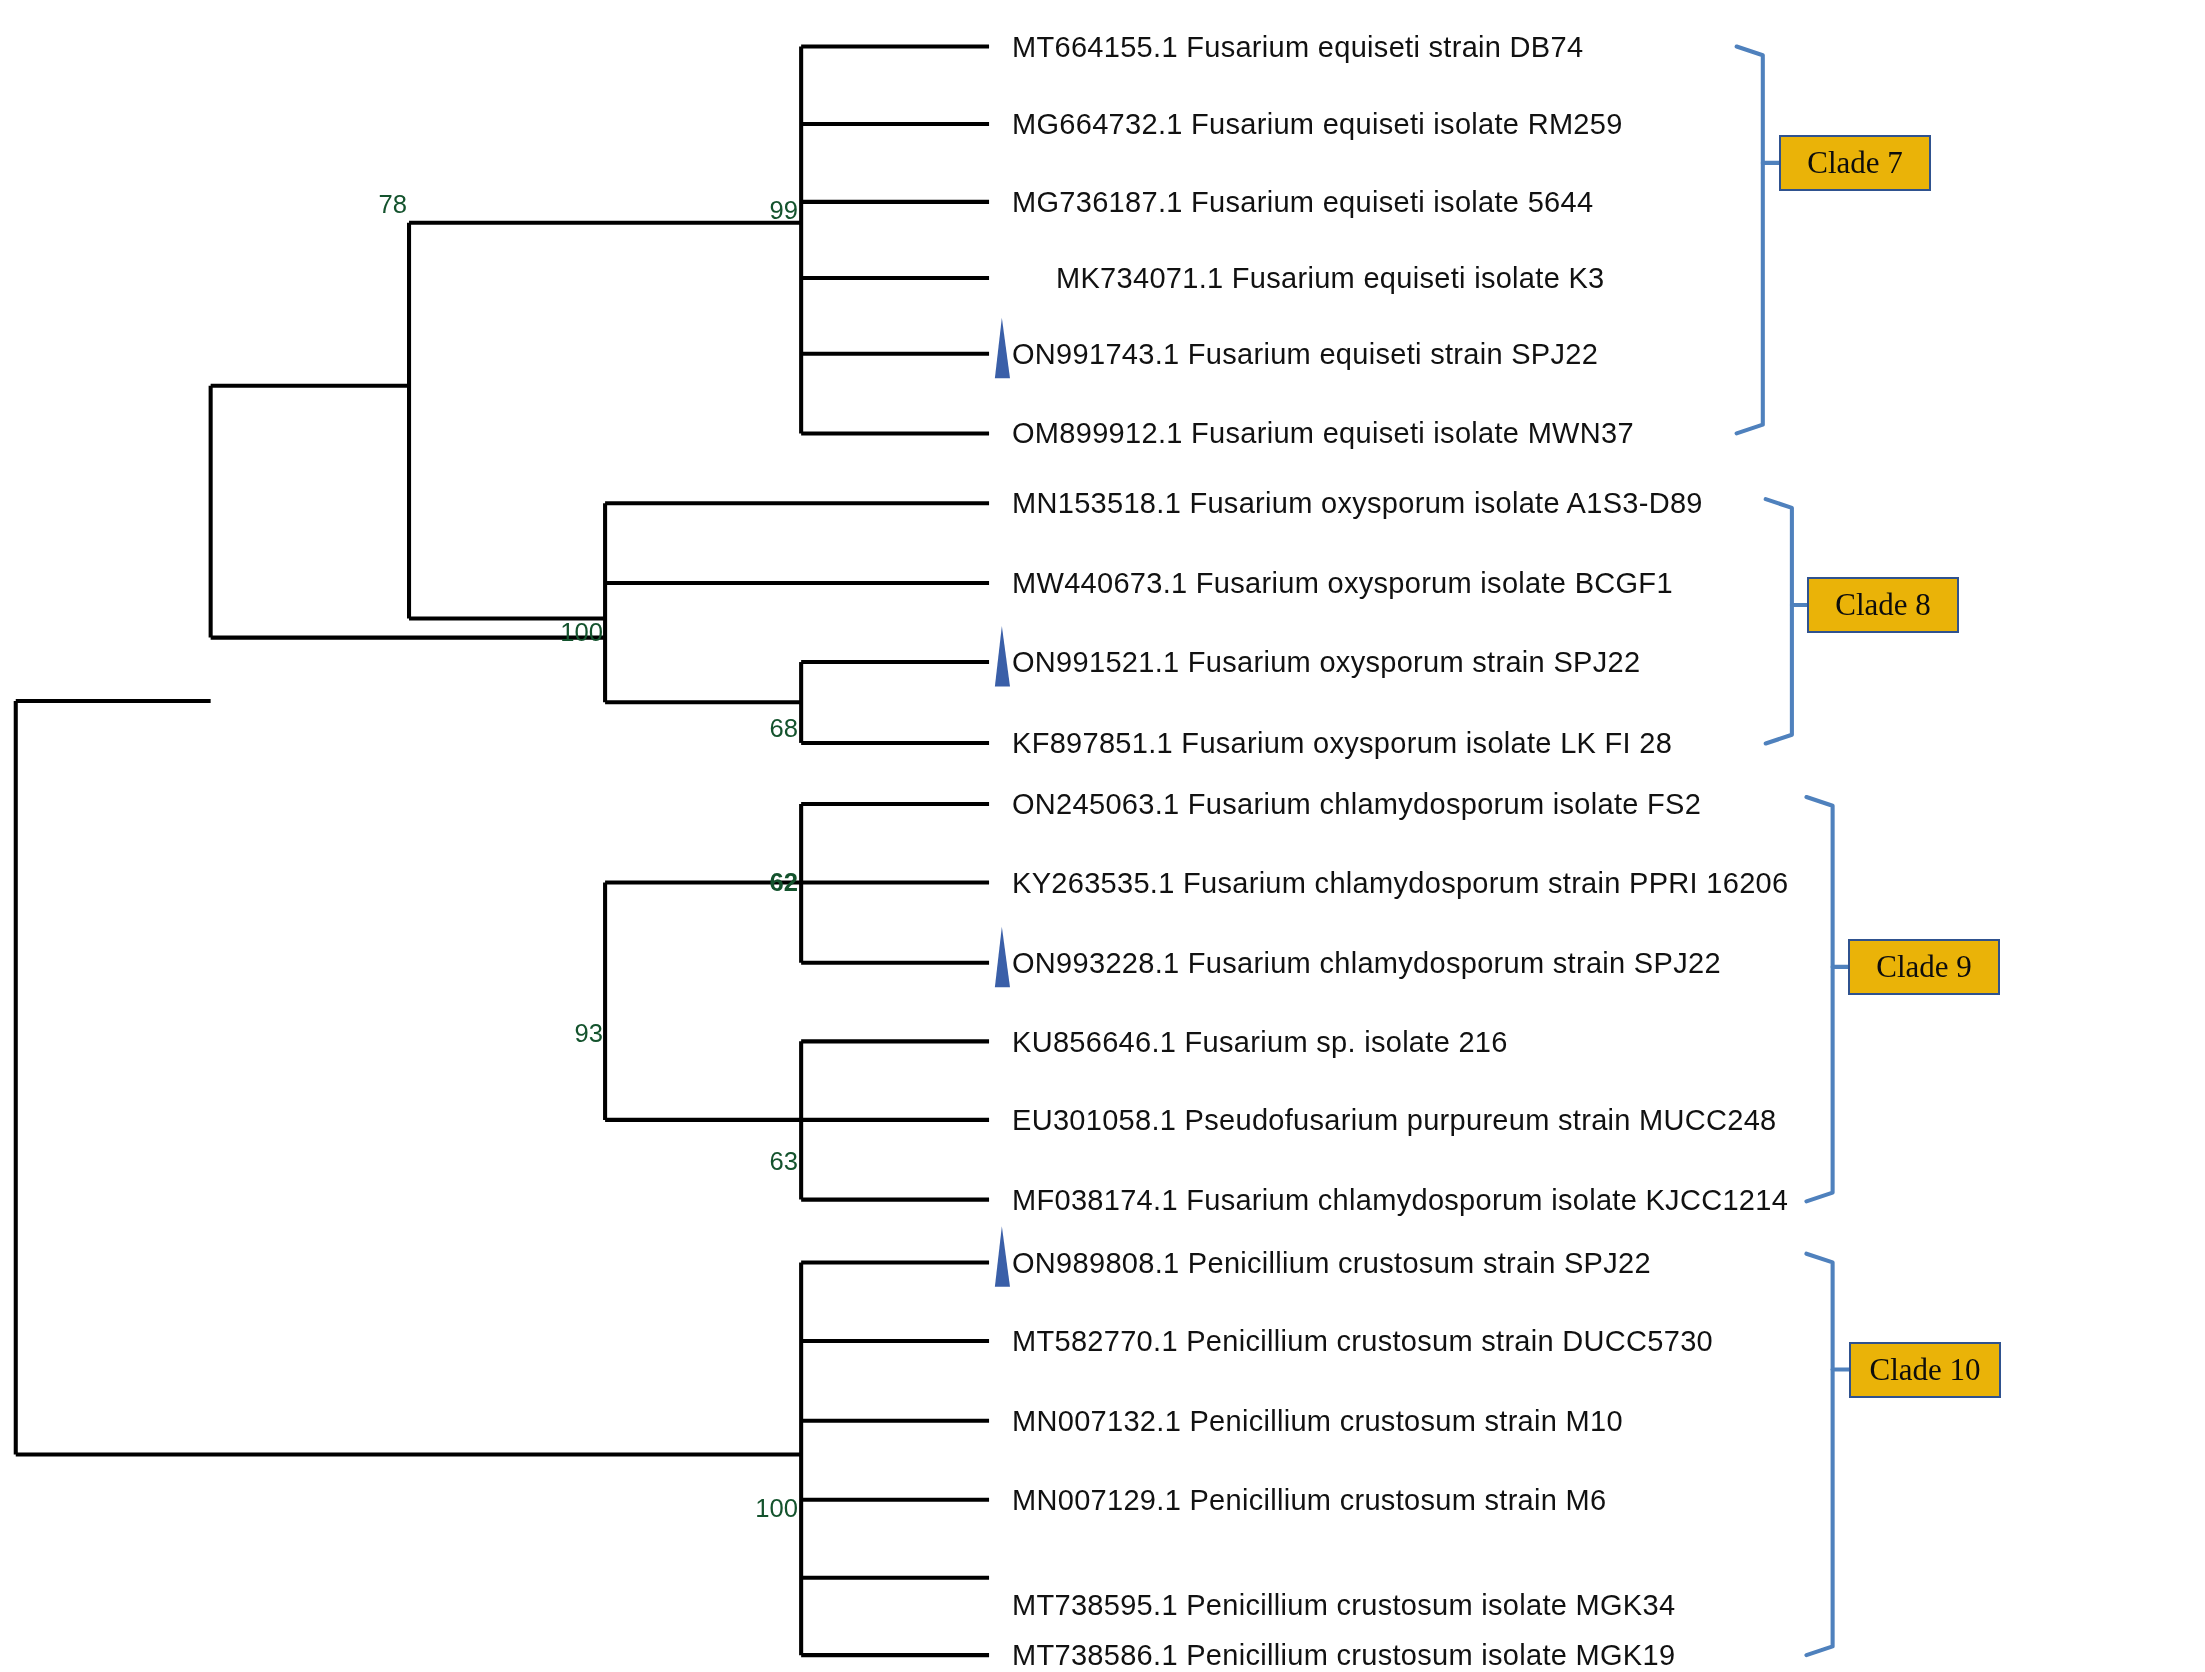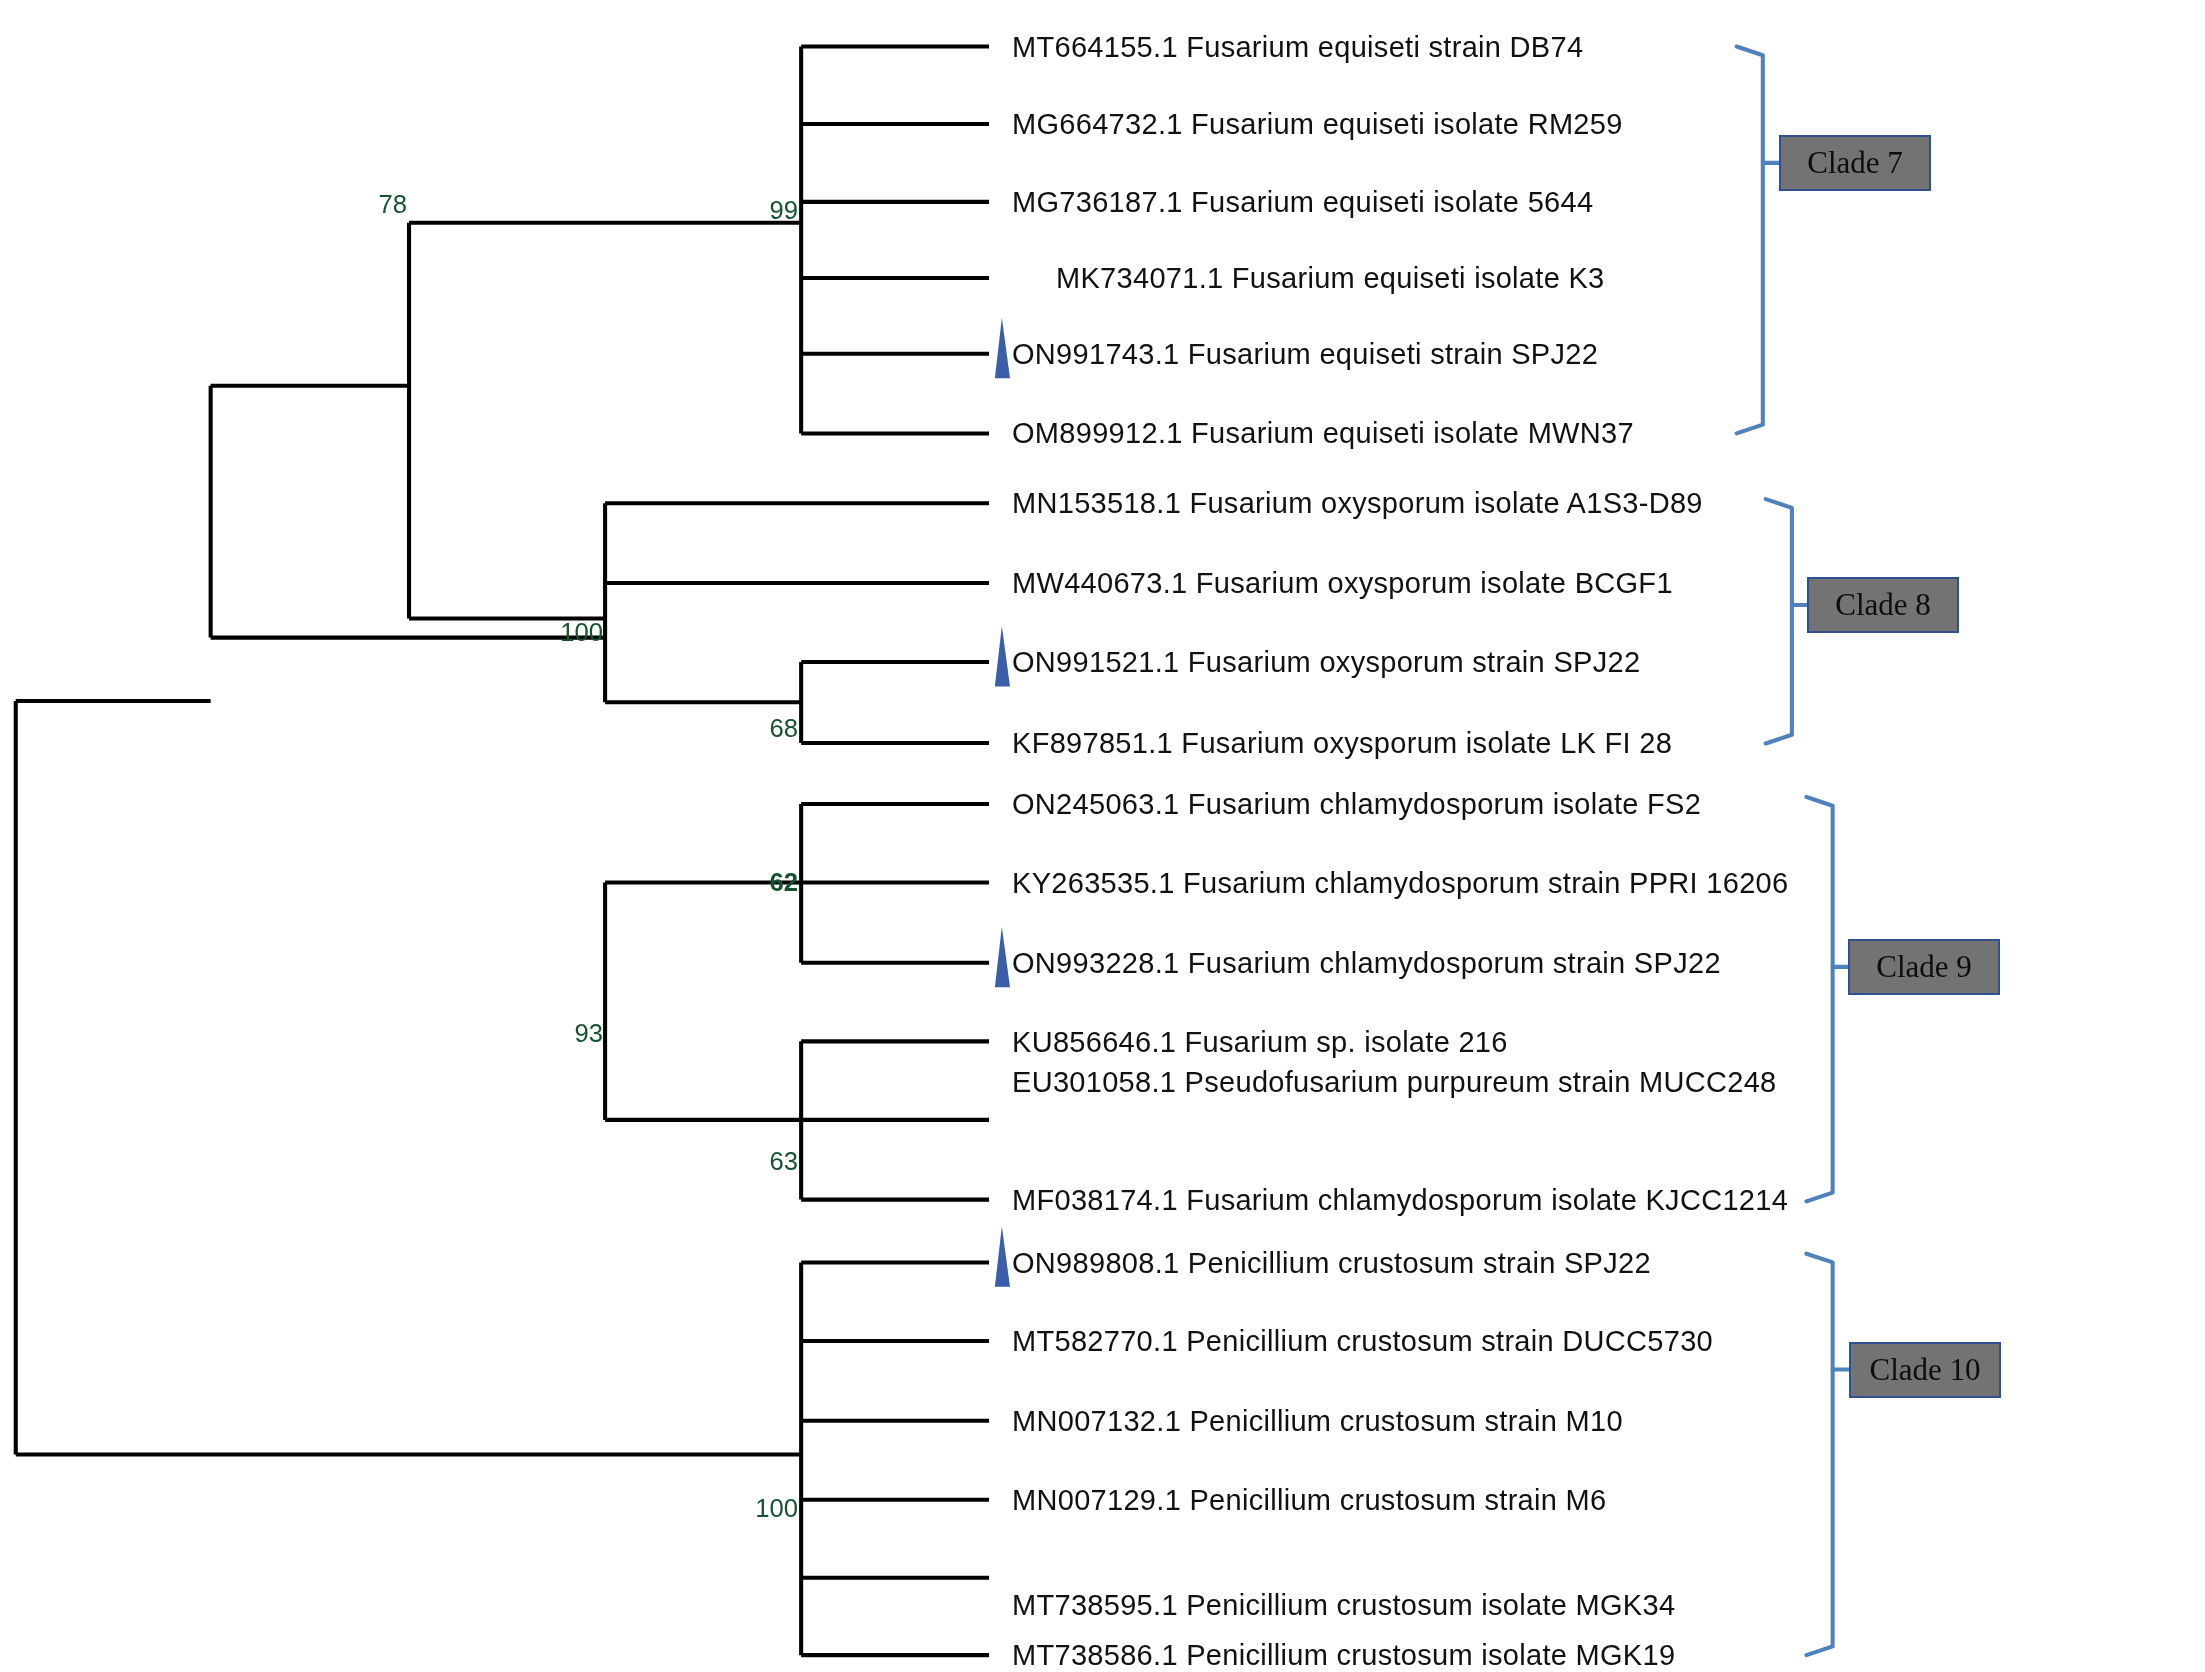--- a/index.html
+++ b/index.html
@@ -6,21 +6,21 @@
   body{width:2205px;height:1672px;overflow:hidden;font-family:"Liberation Sans",sans-serif;}
   #stage{position:relative;width:2205px;height:1224px;background:#fff;}
   svg#tree{position:absolute;left:0;top:0;width:2205px;height:1672px;}
   .branch{stroke:#000000;stroke-width:7;fill:none;stroke-linecap:butt;}
   .bracket{stroke:#4F81BD;stroke-width:7;fill:none;stroke-linecap:round;stroke-linejoin:round;}
   .bracket-stub{stroke:#4F81BD;stroke-width:7;fill:none;stroke-linecap:round;}
   .leaf-label{position:absolute;font-family:"Liberation Sans",sans-serif;font-size:29px;color:#111111;
               white-space:nowrap;letter-spacing:0.3px;transform:translateY(-50%);line-height:1;}
   .boot-label{position:absolute;font-family:"Liberation Sans",sans-serif;font-size:25.6px;color:#14532d;
               white-space:nowrap;transform:translate(-100%,-100%);line-height:1;}
-  .clade-box{position:absolute;background:#737373;border:2.3px solid #2F528F;
+  .clade-box{position:absolute;background:#eab308;border:2.3px solid #2F528F;
              display:flex;align-items:center;justify-content:center;
              font-family:"Liberation Serif",serif;font-size:31px;color:#0d0d0d;
              white-space:nowrap;box-sizing:border-box;}
 </style>
 </head>
 <body>
 
 <div id="stage">
 
   <svg id="tree" viewBox="0 0 3790 2874">
@@ -111,21 +111,21 @@
       <div class="leaf-label" style="left: 1012px; top: 354px;">ON991743.1 Fusarium equiseti strain SPJ22</div>
       <div class="leaf-label" style="left: 1012px; top: 433px; text-align: right;">OM899912.1 Fusarium equiseti isolate MWN37</div>
       <div class="leaf-label" style="left: 1012px; top: 503px;">MN153518.1 Fusarium oxysporum isolate A1S3-D89</div>
       <div class="leaf-label" style="left: 1012px; top: 583px;">MW440673.1 Fusarium  oxysporum isolate BCGF1</div>
       <div class="leaf-label" style="left: 1012px; top: 662px;">ON991521.1 Fusarium oxysporum strain SPJ22</div>
       <div class="leaf-label" style="left: 1012px; top: 743px;">KF897851.1 Fusarium oxysporum isolate LK FI 28</div>
       <div class="leaf-label" style="left: 1012px; top: 804px;">ON245063.1 Fusarium chlamydosporum isolate FS2</div>
       <div class="leaf-label" style="left: 1012px; top: 883px;">KY263535.1 Fusarium chlamydosporum strain PPRI 16206</div>
       <div class="leaf-label" style="left: 1012px; top: 963px;">ON993228.1 Fusarium chlamydosporum strain SPJ22</div>
       <div class="leaf-label" style="left: 1012px; top: 1042px;">KU856646.1 Fusarium sp. isolate 216</div>
-      <div class="leaf-label" style="left: 1012px; top: 1082px; text-align: right;">EU301058.1 Pseudofusarium purpureum strain MUCC248</div>
+      <div class="leaf-label" style="left: 1012px; top: 1120px; text-align: right;">EU301058.1 Pseudofusarium purpureum strain MUCC248</div>
       <div class="leaf-label" style="left: 1012px; top: 1200px;">MF038174.1 Fusarium chlamydosporum isolate KJCC1214</div>
       <div class="leaf-label" style="left: 1012px; top: 1263px;">ON989808.1 Penicillium crustosum strain SPJ22</div>
       <div class="leaf-label" style="left: 1012px; top: 1341px;">MT582770.1 Penicillium crustosum strain DUCC5730</div>
       <div class="leaf-label" style="left: 1012px; top: 1421px;">MN007132.1 Penicillium crustosum strain M10</div>
       <div class="leaf-label" style="left: 1012px; top: 1500px;">MN007129.1 Penicillium crustosum strain M6</div>
       <div class="leaf-label" style="left: 1012px; top: 1578px; margin-top: 27px;">MT738595.1 Penicillium crustosum isolate MGK34</div>
       <div class="leaf-label" style="left: 1012px; top: 1655px;">MT738586.1 Penicillium crustosum isolate MGK19</div>
     </div>
   <div id="boot-labels">
       <div class="boot-label" style="left: 407px; top: 218px;">78</div>

